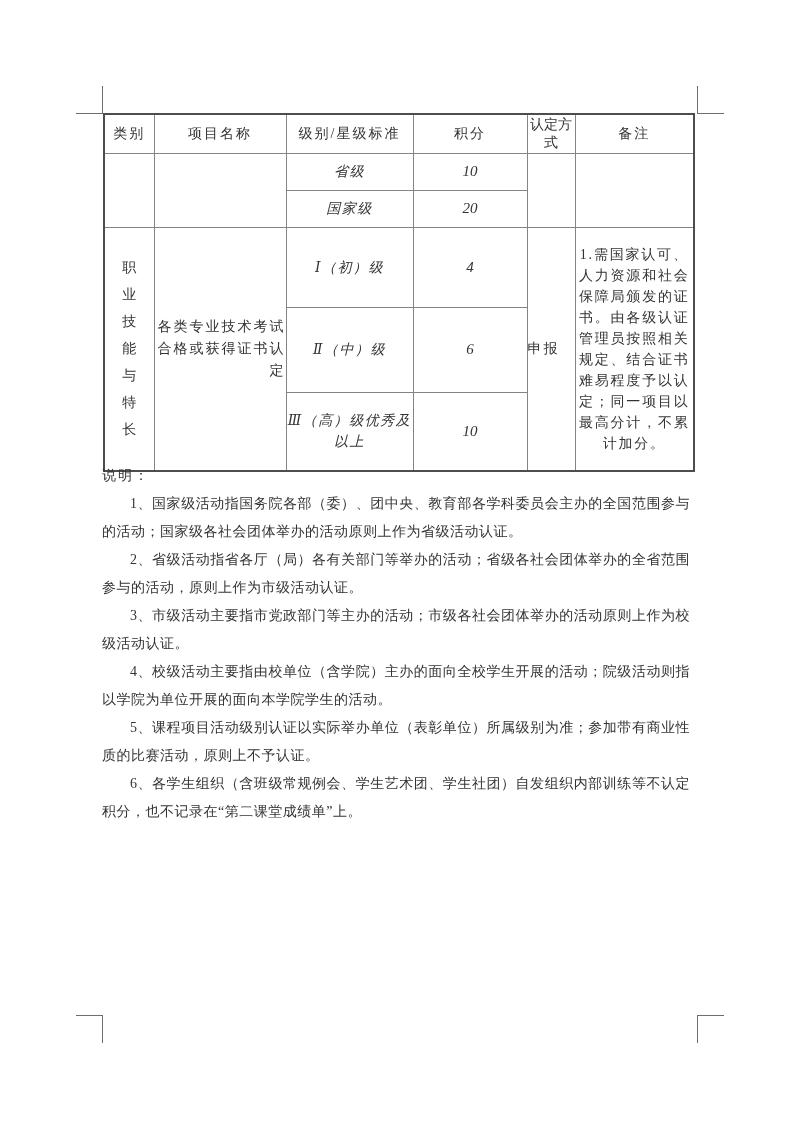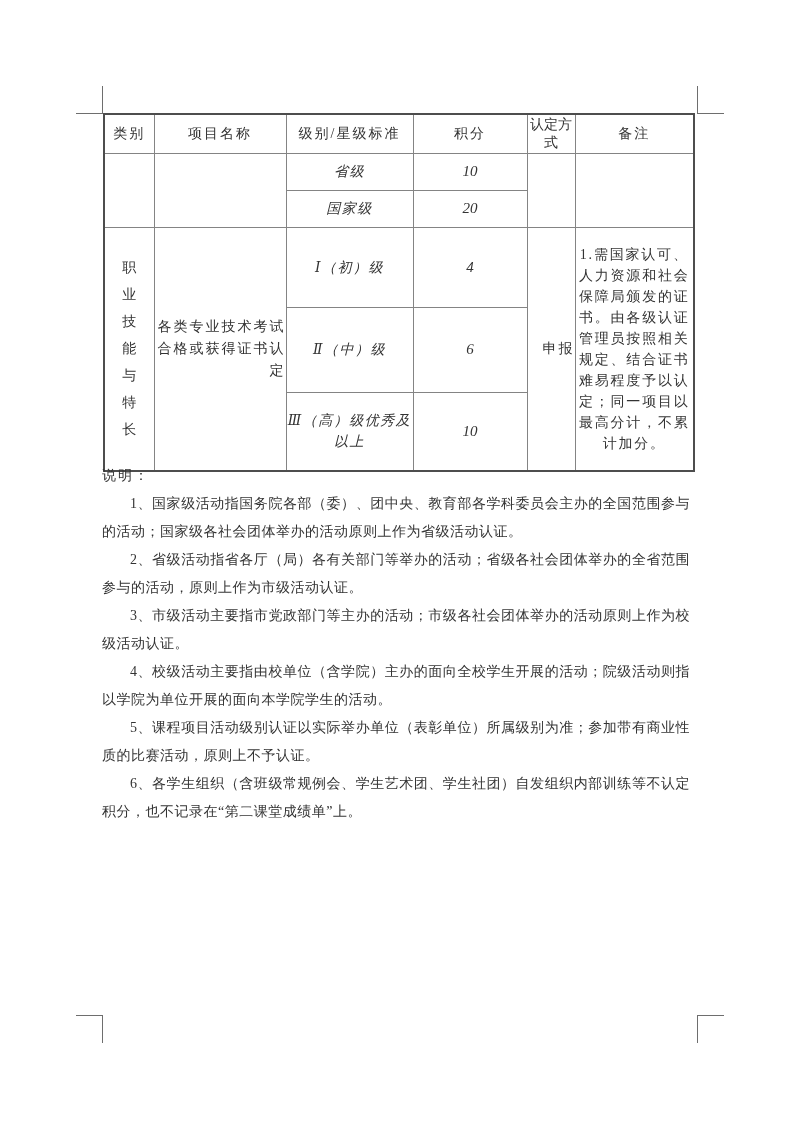--- a/index.html
+++ b/index.html
@@ -30,21 +30,21 @@
     vertical-align: middle;
     overflow: hidden;
   }
   th { text-align: center; letter-spacing: 2px; line-height: 18px; padding: 0; }
   th.th-method { letter-spacing: 0; }
   td.level   { text-align: center; letter-spacing: 1.5px; line-height: 21px; padding: 0; font-style: italic; }
   td.num     { text-align: center; font-size: 15px; letter-spacing: 0; padding: 0; font-style: italic; }
   td.cat     { text-align: center; padding: 12px; }
   .vtext     { width: 1em; margin: 0 auto; word-break: break-all; line-height: 27px; letter-spacing: 0; }
   td.project { text-align: right; letter-spacing: 2px; line-height: 22px; padding: 0; }
-  td.method  { text-align: right; letter-spacing: 2px; padding: 0; }
+  td.method  { text-align: left; letter-spacing: 2px; padding: 0; }
   td.remark  { text-align: center; letter-spacing: 1.8px; line-height: 21px; padding: 16px 3px; vertical-align: middle; margin-left: 24px; }
 
   
   .notes {
     position: absolute; left: 102px; top: 462px; width: 588px;
     font-size: 14px; line-height: 28px; letter-spacing: 0.5px;
   }
   .notes-title { line-height: 28px; letter-spacing: 2px; }
   .notes p { margin: 0; text-indent: 2em; text-align: justify; }
 </style>

